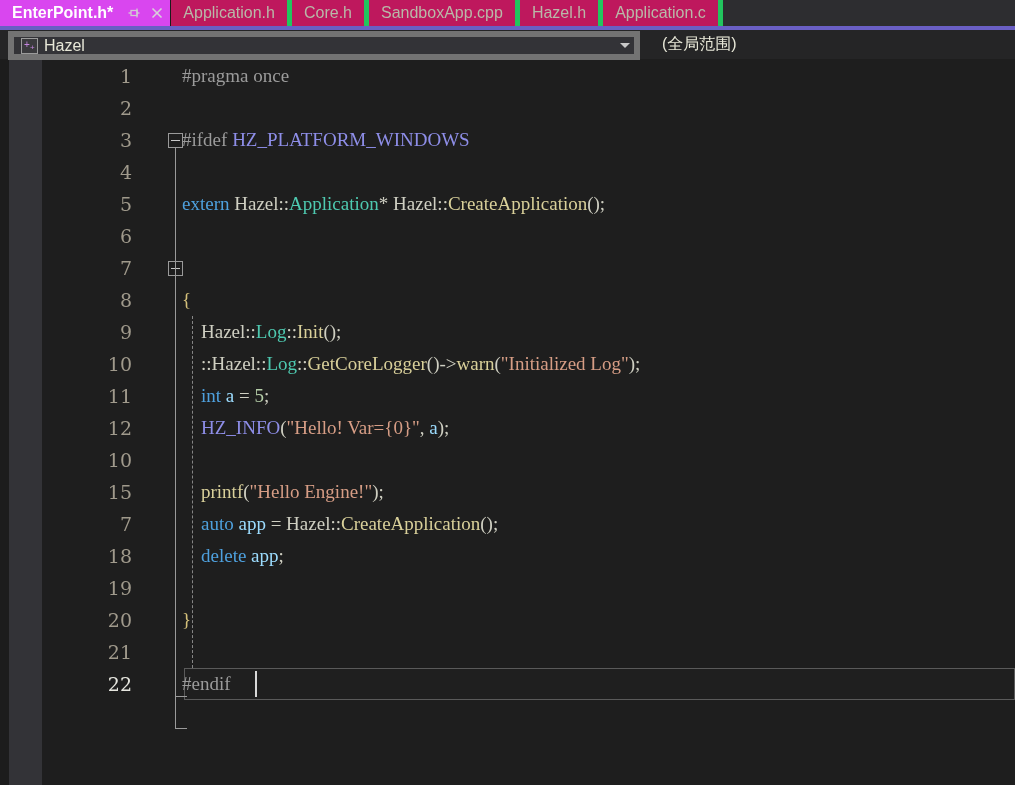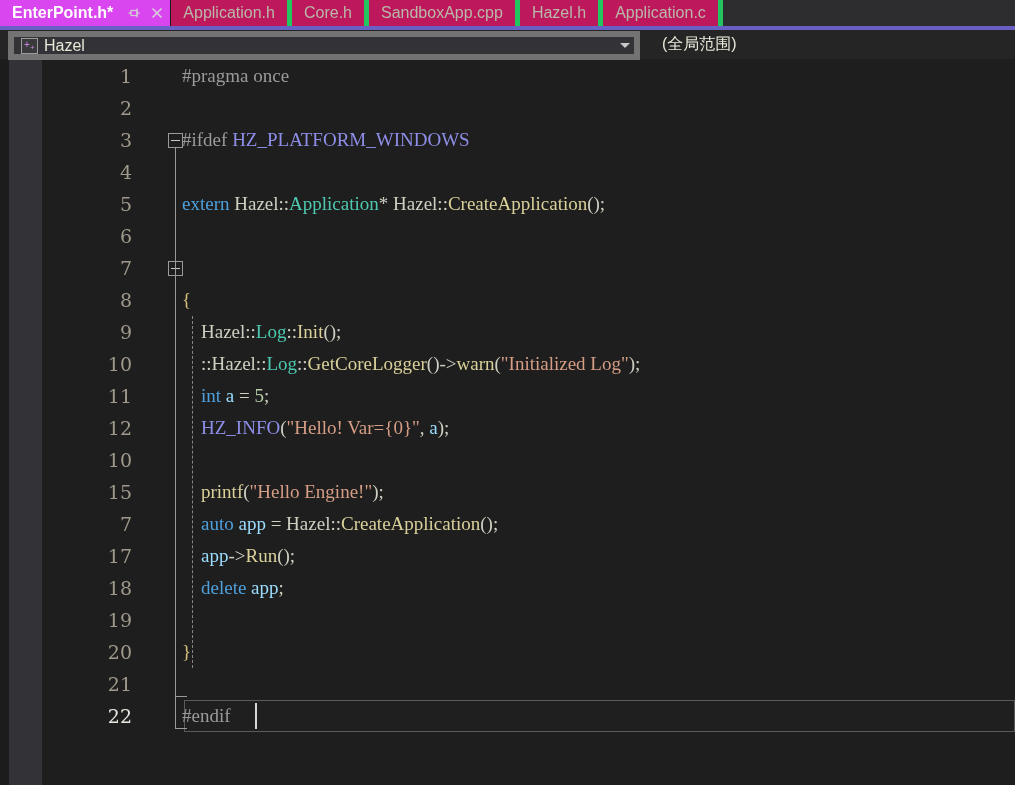--- a/index.html
+++ b/index.html
@@ -336,21 +336,20 @@
         <div class="code-line"><span class="ln">6</span><span class="code-text"></span></div>
         <div class="code-line"><span class="ln">7</span><div class="fold-box"></div></div>
         <div class="code-line"><span class="ln">8</span><span class="code-text"><span class="t-brace">{</span></span></div>
         <div class="code-line"><span class="ln">9</span><span class="code-text"><span class="t-plain">    Hazel::</span><span class="t-type">Log</span><span class="t-plain">::</span><span class="t-fn">Init</span><span class="t-punct">();</span></span></div>
         <div class="code-line"><span class="ln">10</span><span class="code-text"><span class="t-plain">    ::Hazel::</span><span class="t-type">Log</span><span class="t-plain">::</span><span class="t-fn">GetCoreLogger</span><span class="t-punct">()-&gt;</span><span class="t-fn">warn</span><span class="t-punct">(</span><span class="t-str">"Initialized Log"</span><span class="t-punct">);</span></span></div>
         <div class="code-line"><span class="ln">11</span><span class="code-text"><span class="t-plain">    </span><span class="t-kw">int</span><span class="t-plain"> </span><span class="t-var">a</span><span class="t-plain"> = </span><span class="t-num">5</span><span class="t-punct">;</span></span></div>
         <div class="code-line"><span class="ln">12</span><span class="code-text"><span class="t-plain">    </span><span class="t-macro">HZ_INFO</span><span class="t-punct">(</span><span class="t-str">"Hello! Var={0}"</span><span class="t-plain">, </span><span class="t-var">a</span><span class="t-punct">);</span></span></div>
         <div class="code-line"><span class="ln">10</span><span class="code-text"></span></div>
         <div class="code-line"><span class="ln">15</span><span class="code-text"><span class="t-plain">    </span><span class="t-fn">printf</span><span class="t-punct">(</span><span class="t-str">"Hello Engine!"</span><span class="t-punct">);</span></span></div>
         <div class="code-line"><span class="ln">7</span><span class="code-text"><span class="t-plain">    </span><span class="t-kw">auto</span><span class="t-plain"> </span><span class="t-var">app</span><span class="t-plain"> = Hazel::</span><span class="t-fn">CreateApplication</span><span class="t-punct">();</span></span></div>
-        <div class="code-line"><span class="ln">17</span><span class="code-text"><span class="t-plain">    </span><span class="t-var">app</span><span class="t-punct">-&gt;</span><span class="t-fn">Run</span><span class="t-punct">();</span></span></div>
         <div class="code-line"><span class="ln">18</span><span class="code-text"><span class="t-plain">    </span><span class="t-kw">delete</span><span class="t-plain"> </span><span class="t-var">app</span><span class="t-punct">;</span></span></div>
         <div class="code-line"><span class="ln">19</span><span class="code-text"></span></div>
         <div class="code-line"><span class="ln">20</span><span class="code-text"><span class="t-brace">}</span></span></div>
         <div class="code-line"><span class="ln">21</span><span class="code-text"></span></div>
         <div class="code-line current"><div class="current-line-box"></div><span class="ln">22</span><span class="code-text"><span class="t-pp">#endif</span></span><span class="caret" style="left: 212.7px;"></span></div>
         <div class="fold-line" style="top: 88px; height: 580px;"></div>
         <div class="fold-foot" style="top: 668px;"></div>
         <div class="fold-line" style="top: 216px; height: 420px;"></div>
         <div class="fold-foot" style="top: 636px;"></div>
         <div class="indent-guide" style="top: 256px; height: 352px;"></div>

